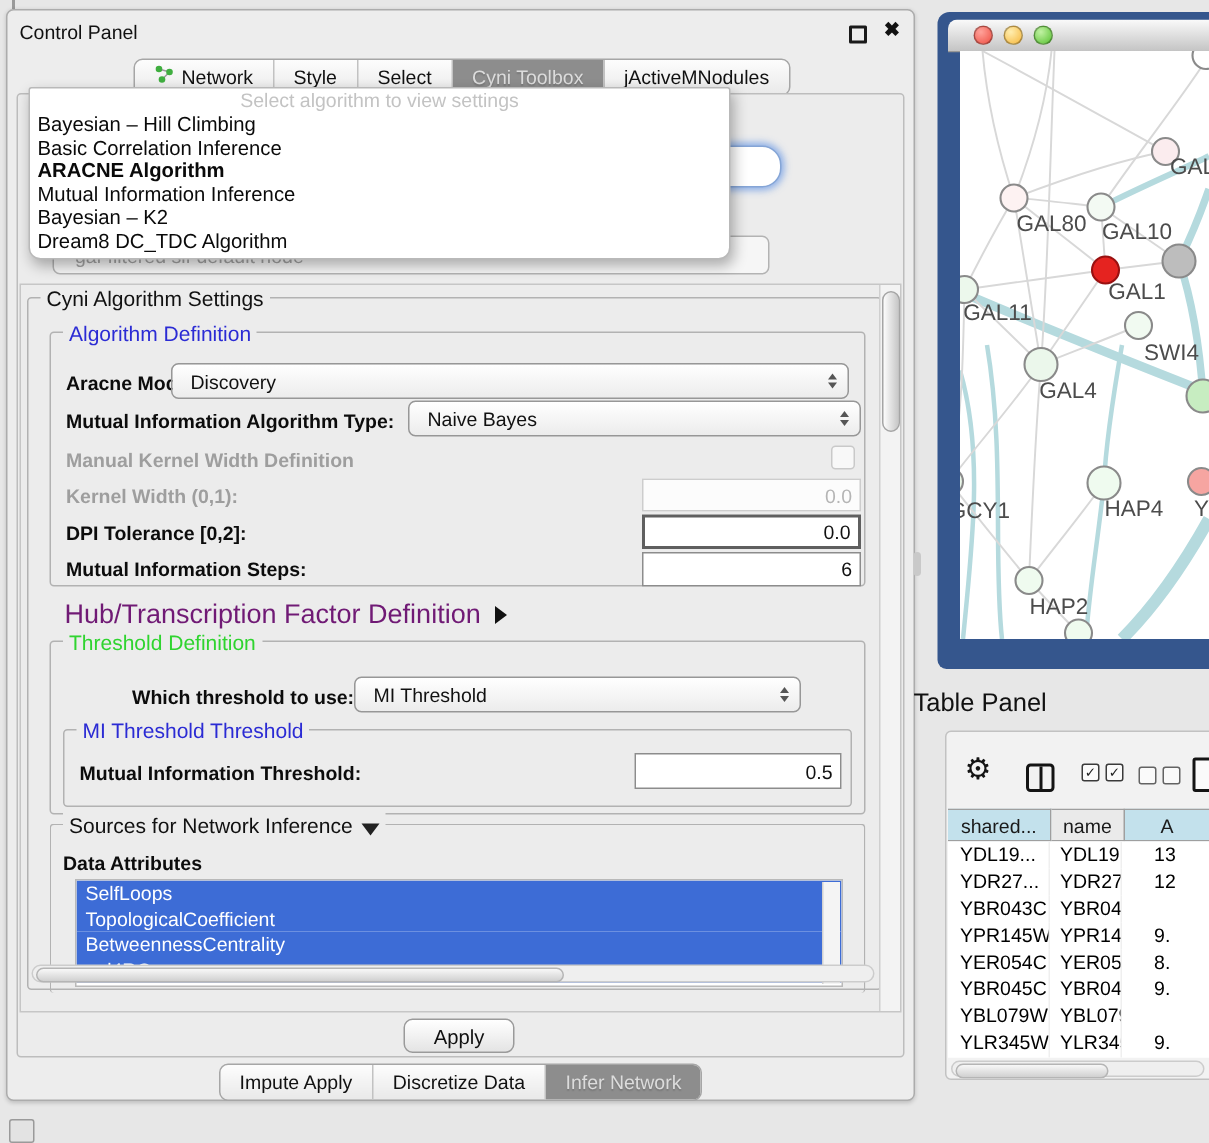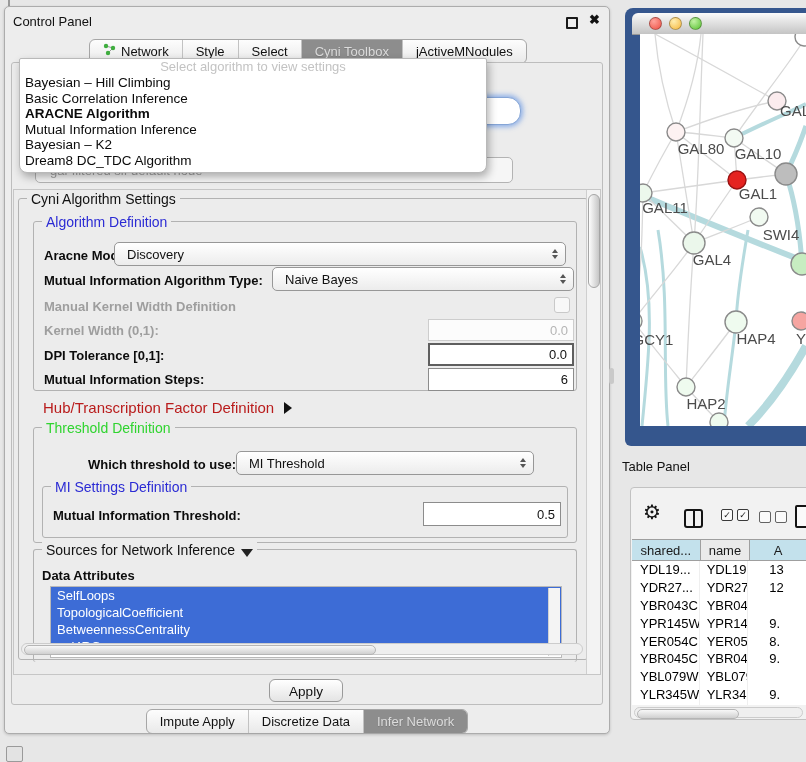--- a/index.html
+++ b/index.html
@@ -40,21 +40,21 @@
   .flabel.dim{color:#9e9e9e}
   .combo{position:absolute;background:linear-gradient(#ffffff,#ececec);border:1px solid #979797;border-radius:5px;font-size:13px;display:flex;align-items:center;padding-left:12px;color:#111;box-sizing:border-box}
   .stepper{position:absolute;right:7px;top:50%;transform:translateY(-50%);display:flex;flex-direction:column;gap:2px}
   .stepper i{width:0;height:0;border-left:3.5px solid transparent;border-right:3.5px solid transparent;display:block}
   .stepper .up{border-bottom:4.5px solid #555}
   .stepper .down{border-top:4.5px solid #555}
   .tfield{position:absolute;background:#fff;border:1px solid #8c8c8c;font-size:13px;text-align:right;padding:0 5px 0 2px;color:#111;font-family:"Liberation Sans",sans-serif;box-sizing:border-box}
   .tfield.disabled{border-color:#cdcdcd;color:#b5b5b5;background:#fcfcfc}
   .tfield.strong{border:2px solid #5f5f5f}
   .checkbox{position:absolute;width:14px;height:14px;border:1px solid #c9c9c9;border-radius:3px;background:#f8f8f8}
-  .hub-row{position:absolute;font-size:15px;color:#b91c1c;white-space:nowrap}
+  .hub-row{position:absolute;font-size:18px;color:#701a75;white-space:nowrap}
   .tri-right{display:inline-block;width:0;height:0;border-top:6px solid transparent;border-bottom:6px solid transparent;border-left:8px solid #111;margin-left:10px;vertical-align:-1px}
   .tri-down{display:inline-block;width:0;height:0;border-left:6px solid transparent;border-right:6px solid transparent;border-top:8px solid #222;margin-left:6px;vertical-align:-2px}
   .attr-list{position:absolute;background:#fff;border:1px solid #b9b9b9;overflow:hidden}
   .attr-item{height:17px;line-height:17px;background:#3d6cd6;color:#fff;font-size:13px;padding-left:6px;white-space:nowrap}
   .attr-scroll{position:absolute;top:1px;bottom:1px;right:1px;width:11px;background:#f4f4f4;border-left:1px solid #d2d2d2}
   .vscroll{position:absolute;background:#f3f3f3;border-left:1px solid #cfcfcf}
   .vthumb{position:absolute;left:1px;width:10px;background:linear-gradient(90deg,#fdfdfd,#c6c6c6);border:1px solid #a5a5a5;border-radius:6px}
   .hscroll{position:absolute;background:#efefef;border:1px solid #cccccc;border-radius:7px;box-sizing:border-box}
   .hthumb{position:absolute;top:1px;left:2px;height:8px;background:linear-gradient(#f8f8f8,#d0d0d0);border:1px solid #b5b5b5;border-radius:5px}
   .apply-btn{position:absolute;left:264px;top:672px;width:74px;height:23px;background:linear-gradient(#ffffff,#e4e4e4);border:1px solid #9a9a9a;border-radius:6px;font-size:13.5px;text-align:center;line-height:21px;color:#111}
@@ -63,21 +63,21 @@
   #net-window{position:absolute;left:625px;top:8px;width:181px;height:438px;background:#35568d;border-radius:8px 0 0 6px}
   .net-titlebar{position:absolute;left:7px;top:5px;right:0;height:21px;background:linear-gradient(#fafafa,#c4c4c4);border-radius:6px 0 0 0;border-bottom:1px solid #979797}
   .tl{position:absolute;top:4px;width:13px;height:13px;border-radius:50%;border:1px solid rgba(0,0,0,.3);box-sizing:border-box}
   .tl.red{left:17px;background:radial-gradient(circle at 35% 30%,#ffa39b,#ee4f43)}
   .tl.yellow{left:37px;background:radial-gradient(circle at 35% 30%,#ffeeb0,#f6b73c)}
   .tl.green{left:57px;background:radial-gradient(circle at 35% 30%,#c2f2a4,#57c130)}
   .net-canvas{position:absolute;left:15px;top:26px;width:166px;height:392px;background:#fff;overflow:hidden}
   svg text{font-family:"Liberation Sans",sans-serif}
 
   
-  .tp-title{position:absolute;left:622px;top:459px;font-size:13px;color:#111}
+  .tp-title{position:absolute;left:609px;top:459px;font-size:17px;color:#111}
   #table-panel{position:absolute;left:630px;top:487px;width:176px;height:231px;background:#f2f2f2;border:1px solid #c2c2c2;border-radius:4px 0 0 4px;overflow:hidden;box-sizing:content-box}
   .ticon{position:absolute;top:21px}
   .gear{left:12px;top:12px;font-size:20px;color:#141414}
   .cols-icon{left:53px;width:15px;height:15px;border:2px solid #141414;border-radius:3px}
   .cols-icon span{position:absolute;left:50%;top:0;bottom:0;width:2px;background:#141414;transform:translateX(-50%)}
   .cb-pair{display:flex;gap:4px}
   .cb-pair.checked{left:90px}
   .cb-pair.unchecked{left:128px;top:23px}
   .cb{width:10px;height:10px;border:1.5px solid #3a3a3a;border-radius:2px;font-size:9px;line-height:10px;text-align:center;color:#222;background:#fafafa}
   .cb.empty{border-color:#636363}
@@ -173,42 +173,42 @@
           <span>Naive Bayes</span>
           <span class="stepper">
               <i class="up"></i>
               <i class="down"></i>
             </span>
         </div>
         <span class="flabel dim" style="left:10px;top:77px">Manual Kernel Width Definition</span>
         <span class="checkbox" style="left:520px;top:75px"></span>
         <span class="flabel dim" style="left:10px;top:101px">Kernel Width (0,1):</span>
         <input class="tfield disabled" style="left: 394px; top: 97px; width: 146px; height: 22px;" readonly="" value="0.0">
-        <span class="flabel" style="left:10px;top:126px">DPI Tolerance [0,1]:</span>
+        <span class="flabel" style="left:10px;top:126px">DPI Tolerance [0,2]:</span>
         <input class="tfield strong" style="left: 394px; top: 121px; width: 146px; height: 23px;" readonly="" value="0.0">
         <span class="flabel" style="left:10px;top:150px">Mutual Information Steps:</span>
         <input class="tfield" style="left: 394px; top: 146px; width: 146px; height: 23px;" readonly="" value="6">
       </div>
 
       <div class="hub-row" style="left:24px;top:200px">
         <span>Hub/Transcription Factor Definition</span><span class="tri-right"></span>
       </div>
 
       <div class="groupbox" style="left:14px;top:228px;width:542px;height:114px">
         <span class="gb-label green">Threshold Definition</span>
         <span class="flabel" style="left:54px;top:29px">Which threshold to use:</span>
         <div class="combo" style="left:202px;top:23px;width:298px;height:24px">
           <span>MI Threshold</span>
           <span class="stepper">
               <i class="up"></i>
               <i class="down"></i>
             </span>
         </div>
         <div class="groupbox" style="left:8px;top:58px;width:524px;height:50px">
-          <span class="gb-label blue">MI Settings Definition</span>
+          <span class="gb-label blue">MI Threshold Threshold</span>
           <span class="flabel" style="left:10px;top:21px">Mutual Information Threshold:</span>
           <input class="tfield" style="left: 380px; top: 15px; width: 138px; height: 24px;" readonly="" value="0.5">
         </div>
       </div>
 
       <div class="groupbox" style="left:14px;top:350px;width:542px;height:112px;border-bottom:none">
         <span class="gb-label"><span>Sources for Network Inference</span><span class="tri-down"></span></span>
         <span class="flabel" style="left:8px;top:18px">Data Attributes</span>
         <div class="attr-list" style="left:16px;top:36px;width:510px;height:70px">
           <div class="attr-item">SelfLoops</div>

